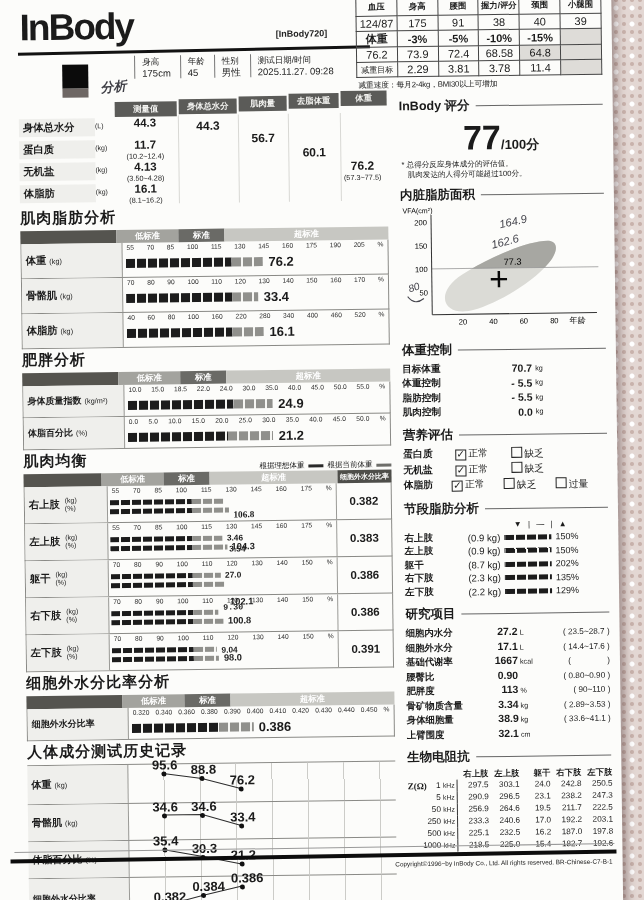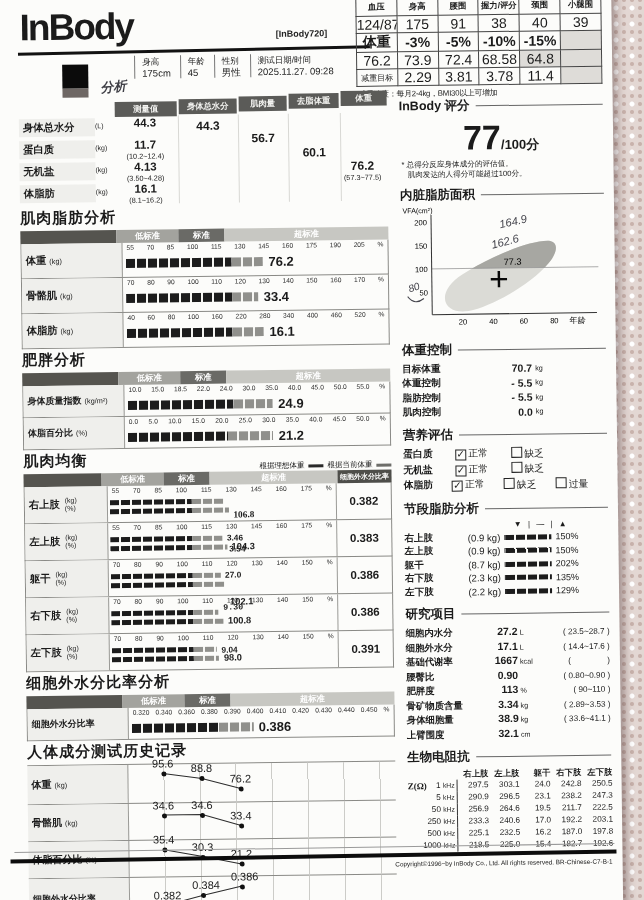--- a/index.html
+++ b/index.html
@@ -27,21 +27,21 @@
   .inforow{position:absolute;left:116px;top:52px;display:flex;font-size:8.5px}
   .infocell{border-left:1px solid #777;padding:1px 9px 0 7px;line-height:11px}
   .infocell .val{font-size:9.5px}
   .redact-b{position:absolute;left:44px;top:60px;width:26px;height:24px;background:#0b0b0b}
   .redact-g{position:absolute;left:44px;top:84px;width:26px;height:9px;background:#6e6764}
   .handwrite{font-family:"DejaVu Serif","Liberation Serif",serif;font-style:italic;color:#3f3f46}
   .hw-title{position:absolute;left:82px;top:74px;font-size:13px;font-weight:bold;transform:rotate(-4deg)}
   
   .vitals{position:absolute;right:4px;top:-4px;width:246px}
   .vt{border-collapse:collapse;width:246px;table-layout:fixed}
-  .vt td,.vt th{border:1px solid #444;text-align:center;padding:0;height:14px;font-size:14px;overflow:hidden;white-space:nowrap}
+  .vt td,.vt th{border:1px solid #444;text-align:center;padding:0;height:14px;font-size:11px;overflow:hidden;white-space:nowrap}
   .vt th{font-size:8.4px;font-weight:bold;height:18px;line-height:9px}
   .vt .shade{background:#dedcd8}
   .vnote{font-size:7.8px;margin-top:2px;padding-left:2px;letter-spacing:-0.2px}
   
   .cols{display:flex;margin-top:6px}
   .leftcol{width:368px;flex:none}
   .rightcol{flex:1;padding-left:12px;padding-right:4px;min-width:0}
   
   .sec1{position:relative;height:102px;margin-bottom:4px}
   .bch{position:absolute;background:#5b5b58;color:#f3f3f0;font-size:8.3px;font-weight:bold;text-align:center;padding:2px 0;white-space:nowrap;overflow:hidden}
@@ -78,21 +78,21 @@
   .ecwcell{width:54px;border-left:1px solid #9a9a96;display:flex;align-items:center;justify-content:center;font-weight:bold;font-size:11.5px}
   .balhead{display:flex;justify-content:space-between;align-items:flex-end}
   
   .hist{border:1px solid #8a8a86;border-left:none;border-right:none}
   .hrow{display:flex;border-bottom:1px solid #8a8a86}
   .hrow .lbl{width:96px;background:#efefec;border-right:1px solid #9a9a96;display:flex;align-items:center;padding-left:4px;gap:3px}
   .hrow .lbl .nm{font-weight:bold;font-size:10px}
   .hrow .lbl .un{font-size:7.3px}
   .hchart{flex:1;position:relative;background:repeating-linear-gradient(to right,transparent 0 35px,#ccccc8 35px 36px)}
   .hdot{position:absolute;width:5px;height:5px;border-radius:50%;background:#111}
-  .hval{position:absolute;font-weight:normal;font-size:11px;white-space:nowrap}
+  .hval{position:absolute;font-weight:bold;font-size:13px;white-space:nowrap}
   .cbox{display:inline-block;width:9px;height:9px;border:1.3px solid #222;font-size:10px;line-height:8px;text-align:center;font-weight:bold;vertical-align:-1px;margin-right:2px}
   
   .rsec{margin-bottom:7px}
   .rtitle{display:flex;align-items:center;gap:6px;font-size:12.5px;font-weight:bold;margin-bottom:3px;white-space:nowrap}
   .rtitle::after{content:"";flex:1;border-top:1px solid #666}
   .scoreline{text-align:center;margin:4px 0 2px}
   .scorenum{font-size:34px;font-weight:bold}
   .scoredenom{font-size:13px;font-weight:bold}
   .note{font-size:7.6px;line-height:10px;margin-left:2px}
   .wcrow{display:flex;font-size:9.6px;height:14.5px;align-items:center}

